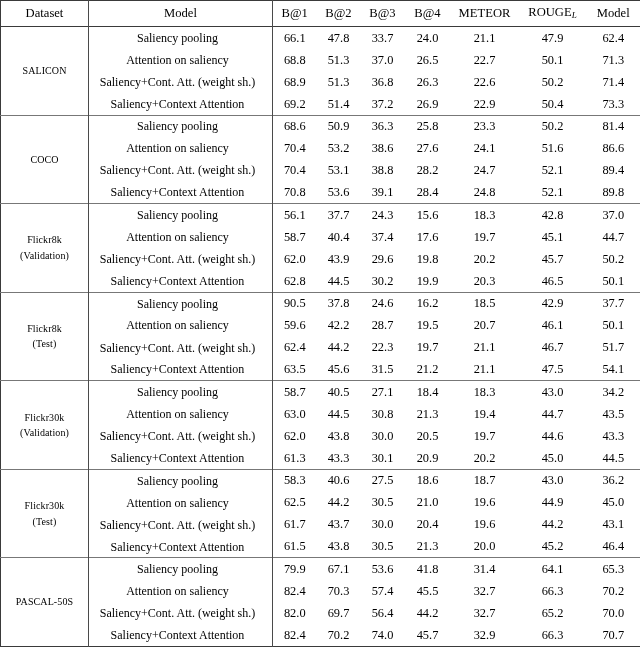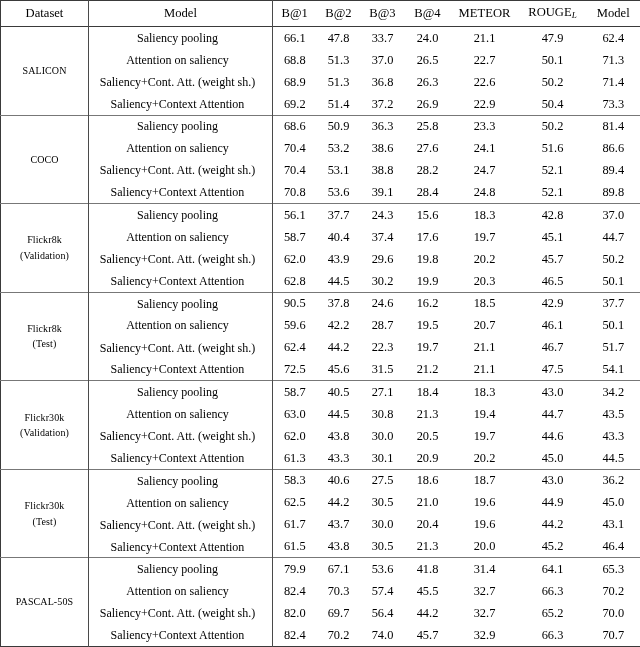--- a/index.html
+++ b/index.html
@@ -290,21 +290,21 @@
         <td class="metric-cell">62.4</td>
         <td class="metric-cell">44.2</td>
         <td class="metric-cell">22.3</td>
         <td class="metric-cell">19.7</td>
         <td class="metric-cell">21.1</td>
         <td class="metric-cell">46.7</td>
         <td class="metric-cell">51.7</td>
       </tr>
       <tr class="row">
         <td class="model-cell col-model">Saliency+Context Attention</td>
-        <td class="metric-cell bold">72.5</td>
+        <td class="metric-cell bold">63.5</td>
         <td class="metric-cell bold">45.6</td>
         <td class="metric-cell bold">31.5</td>
         <td class="metric-cell bold">21.2</td>
         <td class="metric-cell bold">21.1</td>
         <td class="metric-cell bold">47.5</td>
         <td class="metric-cell bold">54.1</td>
       </tr>
     </tbody>
     <tbody class="group">
       <tr class="row">

